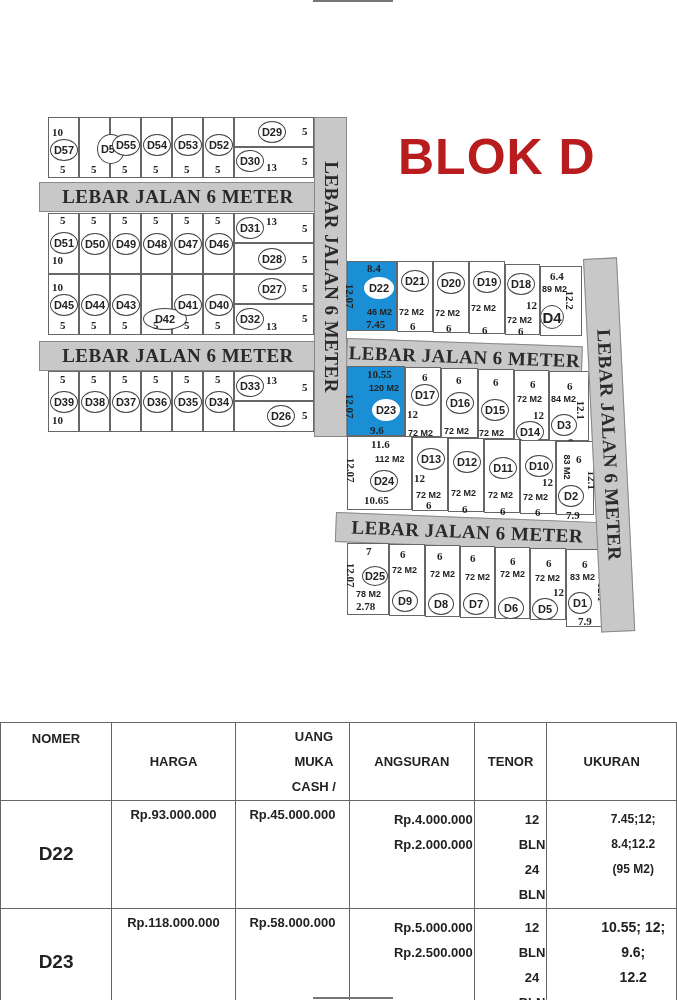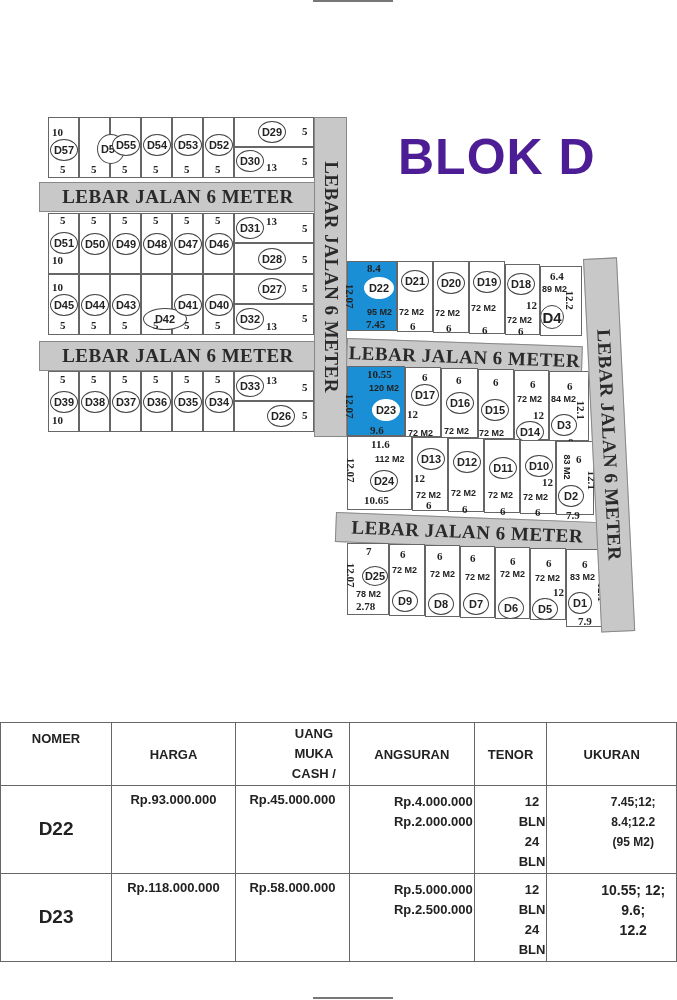--- a/index.html
+++ b/index.html
@@ -1,36 +1,36 @@
 <!DOCTYPE html>
 <html><head>
 <meta charset="utf-8">
 <style>
   html,body{margin:0;padding:0;background:#fff;}
   body{width:677px;height:1000px;position:relative;overflow:hidden;font-family:"Liberation Serif",serif;color:#222;}
   .topbar,.botbar{position:absolute;left:313px;width:80px;height:2px;background:#777;}
   .topbar{top:0}.botbar{top:997px}
-  .title{position:absolute;left:398px;top:128px;font-family:"Liberation Sans",sans-serif;font-weight:bold;font-size:50px;color:#4c1d95;letter-spacing:1px;}
+  .title{position:absolute;left:398px;top:128px;font-family:"Liberation Sans",sans-serif;font-weight:bold;font-size:50px;color:#b91c1c;letter-spacing:1px;}
   .lot{position:absolute;background:#fff;border:1px solid #666;box-sizing:border-box;}
   .lot.sel{background:#1b8fd6;}
   .road{position:absolute;background:#c8c8c8;border:1px solid #888;box-sizing:border-box;font-weight:bold;color:#2a2a2a;display:flex;align-items:center;justify-content:center;white-space:nowrap;}
   .road.h{font-size:19px;letter-spacing:0.5px;}
   .road.v{font-size:19px;}
   .road.v span{display:inline-block;transform:rotate(90deg);letter-spacing:0.5px;}
   .circ{position:absolute;border:1px solid #444;border-radius:50%;background:#fff;font-family:"Liberation Sans",sans-serif;font-size:11px;font-weight:bold;display:flex;align-items:center;justify-content:center;box-sizing:border-box;}
   .circ.big{font-size:15px;}
   .lbl{position:absolute;font-size:11px;font-weight:bold;color:#222;white-space:nowrap;}
   .sm{font-family:"Liberation Sans",sans-serif;font-size:9px;font-weight:bold;}
   .rot{transform:rotate(90deg);transform-origin:center;}
   table{position:absolute;left:0;top:722px;width:677px;border-collapse:collapse;font-family:"Liberation Sans",sans-serif;font-weight:bold;color:#222;}
   th,td{border:1px solid #666;text-align:center;font-size:13px;}
   th{height:46px;}
   td{height:46px;vertical-align:top;padding-top:6px;}
   td.num{font-size:19px;vertical-align:middle;padding-top:0;}
-  .multi{line-height:20px;padding-left:44px;}
+  .multi{line-height:25px;padding-left:44px;}
 </style>
 </head>
 <body>
 
 <div class="topbar"></div>
 <div class="title">BLOK D</div>
 
 <div>
 
   <div class="lot" style="left:48px;top:117px;width:31px;height:61px"></div>
@@ -167,21 +167,21 @@
   <div class="lot sel" style="left:347px;top:261px;width:50px;height:70px"></div>
   <div class="lot" style="left:397px;top:261px;width:36px;height:71px"></div>
   <div class="lot" style="left:433px;top:261px;width:36px;height:72px"></div>
   <div class="lot" style="left:469px;top:261px;width:36px;height:73px"></div>
   <div class="lot" style="left:505px;top:264px;width:35px;height:71px"></div>
   <div class="lot" style="left:540px;top:266px;width:42px;height:70px"></div>
 
   <span class="lbl" style="left:367px;top:262px">8.4</span>
   <span class="lbl rot" style="left:338px;top:290px">12.07</span>
   <div class="circ" style="left:364px;top:277px;width:30px;height:22px;border-color:#fff">D22</div>
-  <span class="lbl sm" style="left:367px;top:307px">95 M2</span>
+  <span class="lbl sm" style="left:367px;top:307px">46 M2</span>
   <span class="lbl" style="left:366px;top:318px">7.45</span>
 
   <div class="circ" style="left:401px;top:270px;width:28px;height:22px">D21</div>
   <span class="lbl sm" style="left:399px;top:307px">72 M2</span>
   <span class="lbl" style="left:410px;top:320px">6</span>
   <div class="circ" style="left:437px;top:272px;width:28px;height:22px">D20</div>
   <span class="lbl sm" style="left:435px;top:308px">72 M2</span>
   <span class="lbl" style="left:446px;top:322px">6</span>
   <div class="circ" style="left:473px;top:271px;width:28px;height:22px">D19</div>
   <span class="lbl sm" style="left:471px;top:303px">72 M2</span>

